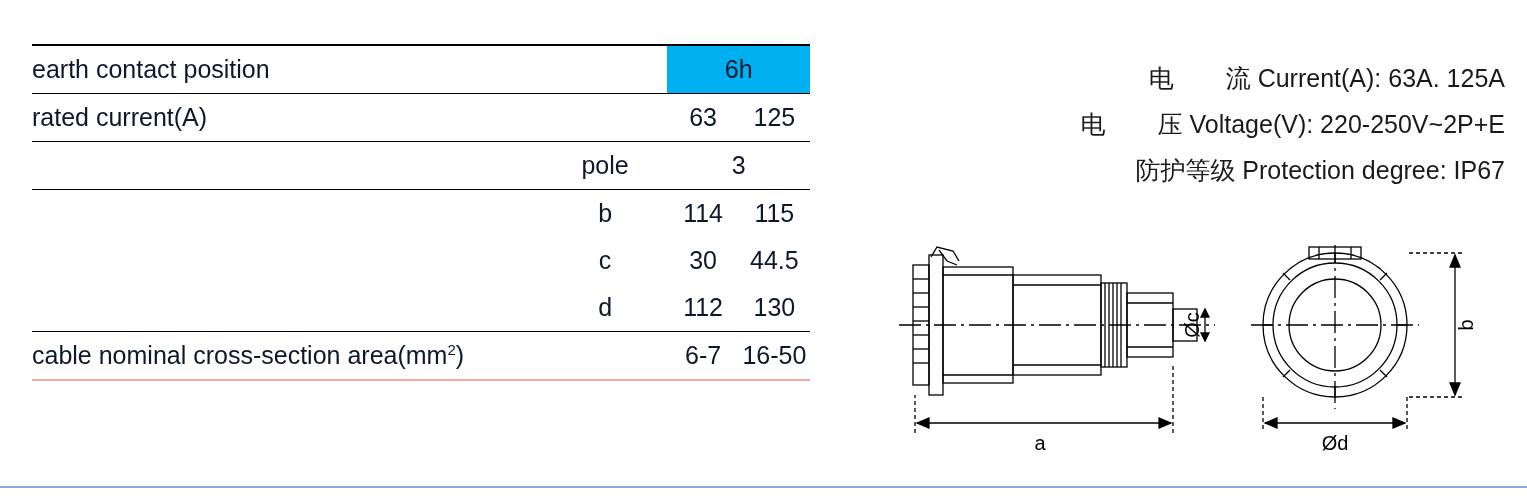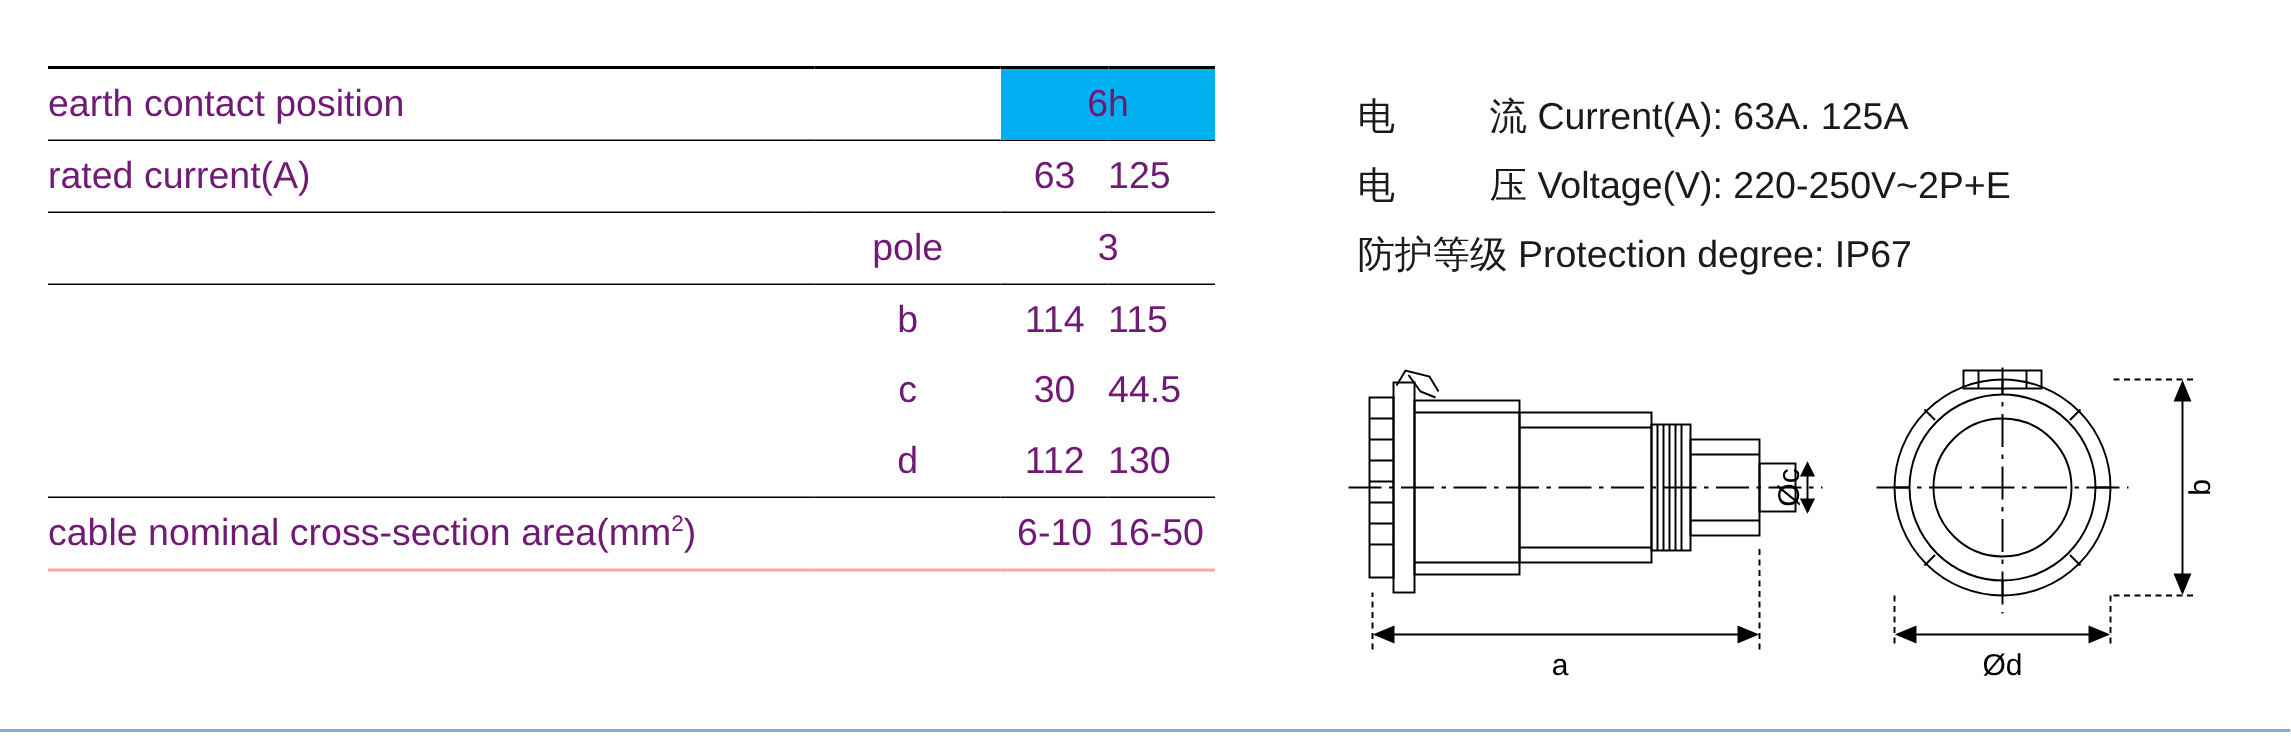--- a/index.html
+++ b/index.html
@@ -28,32 +28,32 @@
     top: 44px;
     width: 778px;
     border-collapse: collapse;
     table-layout: fixed;
   }
   .spec-table td {
     border: 0;
     padding: 0;
     height: 47px;
     font-size: 25px;
-    color: #701a75;
+    color: #0f172a;
     vertical-align: middle;
     position: relative;
   }
   .rule-top td { border-top: 2px solid #000; }
   .rule-bottom td { border-bottom: 2px solid #fca5a5; }
   .thin-bottom td { border-bottom: 1px solid #000; }
 
   .c-label { width: 430px; padding-left: 10px; text-align: left; }
   .c-sub   { width: 105px; text-align: center; padding-right: 18px; }
   .c-v1    { width: 120px; text-align: center; margin-top: 36px; }
-  .c-v2    { width: 123px; text-align: left; }
+  .c-v2    { width: 123px; text-align: center; }
 
   
   .vline-left  { border-left: 2px solid #000; }
   .vmid        { border-left: 1px solid #000; }
 
   .hdr-blue {
     background: #00b0f0;
     color: #000;
     text-align: center;
     font-weight: normal;
@@ -62,20 +62,21 @@
 
   
   .edge-right { border-right: 2px solid #000; }
 
   
   .info {
     position: absolute;
     left: 905px;
     top: 55px;
     width: 600px;
+    text-align: right;
   }
   .info-line {
     font-size: 25px;
     line-height: 46px;
     white-space: nowrap;
     color: #1a1a1a;
   }
   .cn-a { display: inline-block; width: 36px; }
   .cn-gap { display: inline-block; width: 52px; }
 
@@ -151,21 +152,21 @@
         <td class="c-sub">d</td>
         <td class="c-v1 vline-left">112</td>
         <td class="c-v2 vmid edge-right">130</td>
       </tr>
 
       <tr class="rule-bottom">
         <td class="c-label">
           <span>cable nominal cross-section area(mm</span><span class="sup">2</span><span>)</span>
         </td>
         <td class="c-sub"></td>
-        <td class="c-v1 vline-left">6-10</td>
+        <td class="c-v1 vline-left">6-7</td>
         <td class="c-v2 vmid edge-right">16-50</td>
       </tr>
     </tbody>
   </table>
 
   <div class="info">
     <div class="info-line">
       <span class="cn-a">电</span><span class="cn-gap"></span><span>流</span>
       <span>Current(A): 63A. 125A</span>
     </div>

